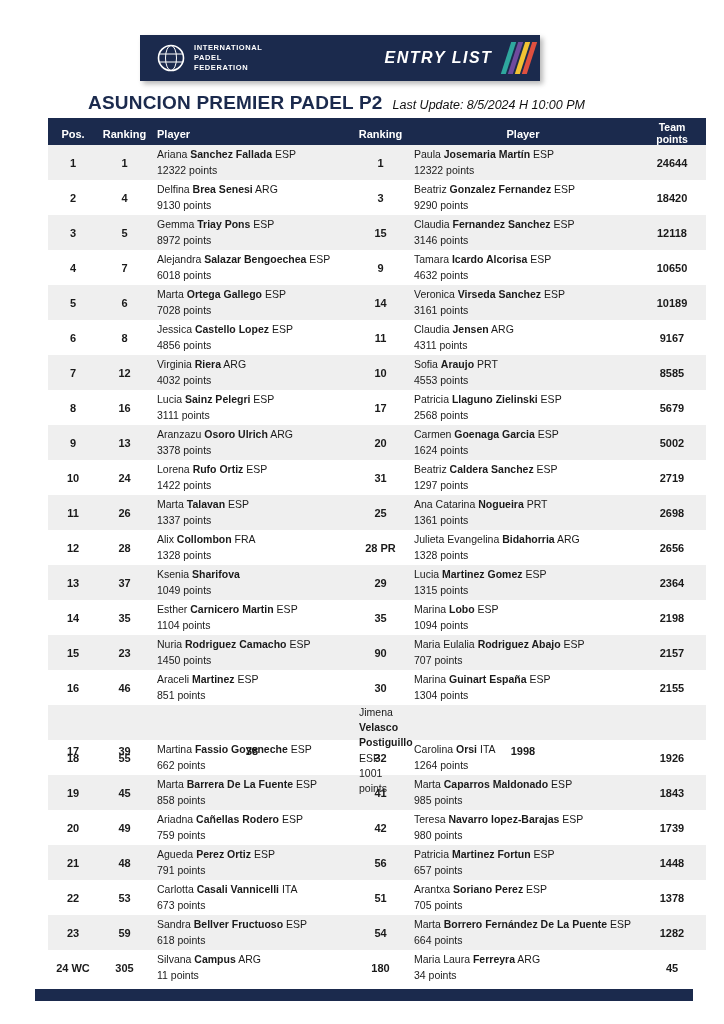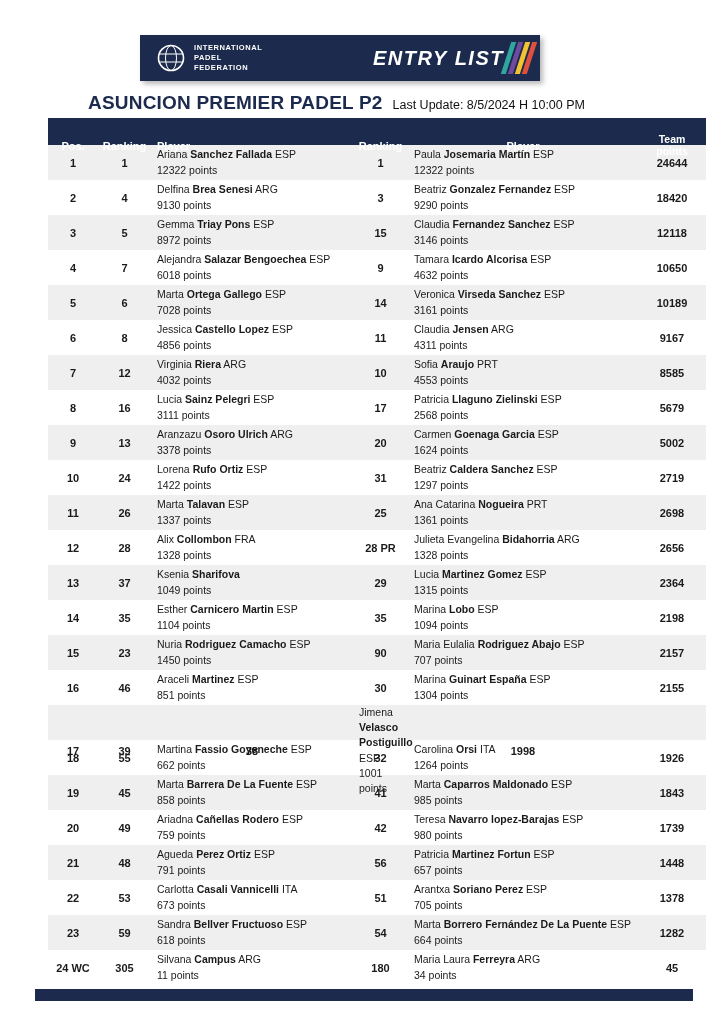--- a/index.html
+++ b/index.html
@@ -18,40 +18,40 @@
   .banner{
     position:absolute;left:140px;top:35px;width:400px;height:46px;
     background:var(--navy);display:flex;
     box-shadow:3px 3px 5px rgba(0,0,0,.28);
     gap:29px;
   }
   .logo-sec{display:flex;align-items:center;gap:8px;padding-left:16px;width:198px;}
   .logo-text{color:#fff;font-size:7.5px;letter-spacing:.6px;line-height:1.3;font-weight:bold;}
   .entry-sec{flex:1;display:flex;align-items:center;justify-content:center;position:relative;}
   .entry-text{
-    color:#fff;font-style:italic;font-weight:bold;font-size:20px;
+    color:#fff;font-style:italic;font-weight:bold;font-size:16px;
     letter-spacing:1.5px;padding-right:30px;white-space:nowrap;
   }
   .stripes{position:absolute;right:8px;top:7px;bottom:7px;display:flex;gap:2px;}
   .stripe{width:5px;height:100%;transform:skewX(-18deg);}
   
   .subheader{position:absolute;top:92px;left:35px;width:658px;display:flex;align-items:baseline;}
   .doc-title{margin-left:53px;font-weight:bold;font-size:19px;color:var(--navy);letter-spacing:.2px;}
-  .doc-update{margin-left:auto;margin-right:108px;font-size:12.5px;color:#111;}
+  .doc-update{margin-left:auto;margin-right:108px;font-size:12.5px;color:#111;font-style:italic;}
   
   .table{position:absolute;top:118px;left:48px;width:658px;}
   .thead{
     display:grid;grid-template-columns:50px 53px 202px 55px 230px 68px;
     background:var(--navy);color:#fff;font-weight:bold;font-size:11px;
     align-items:center;height:27px;
   }
   .thead .h{text-align:center;}
   .thead .h.player-left{text-align:left;padding-left:6px;}
   .thead .h.team{line-height:1.1;font-size:10.5px;}
-  .thead .h.team .wrapbox{max-width:40px;margin:16px auto;}
+  .thead .h.team .wrapbox{max-width:40px;margin:4px auto;}
   .row{
     display:grid;grid-template-columns:50px 53px 202px 55px 230px 68px;
     height:35px;align-items:center;font-size:10.5px;
   }
   .row.odd{background:var(--row-alt);}
   .row.even{background:#fff;}
   .cell.pos,.cell.rank{text-align:center;font-weight:bold;font-size:11px;}
   .cell.player{padding-left:6px;line-height:1.45;}
   .pname b{font-weight:bold;text-align:right;}
   .cell.team{text-align:center;font-weight:bold;font-size:11px;}

